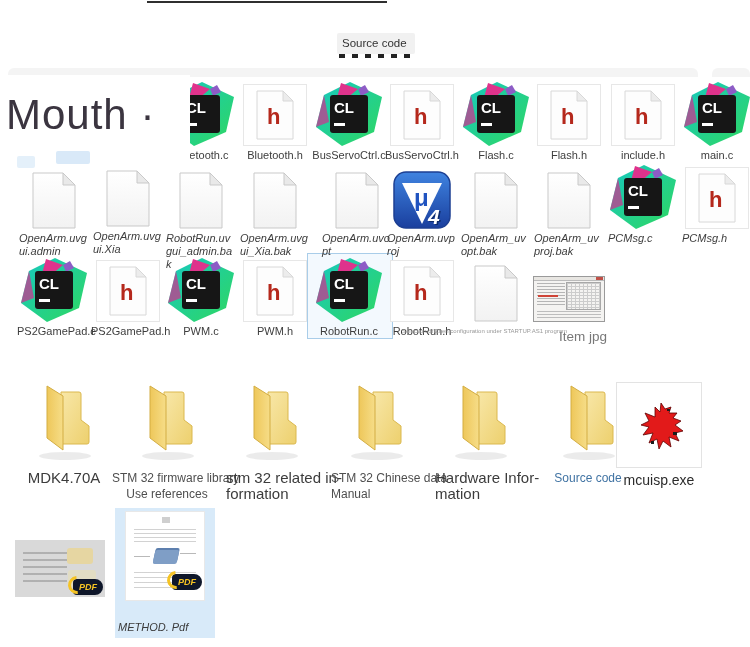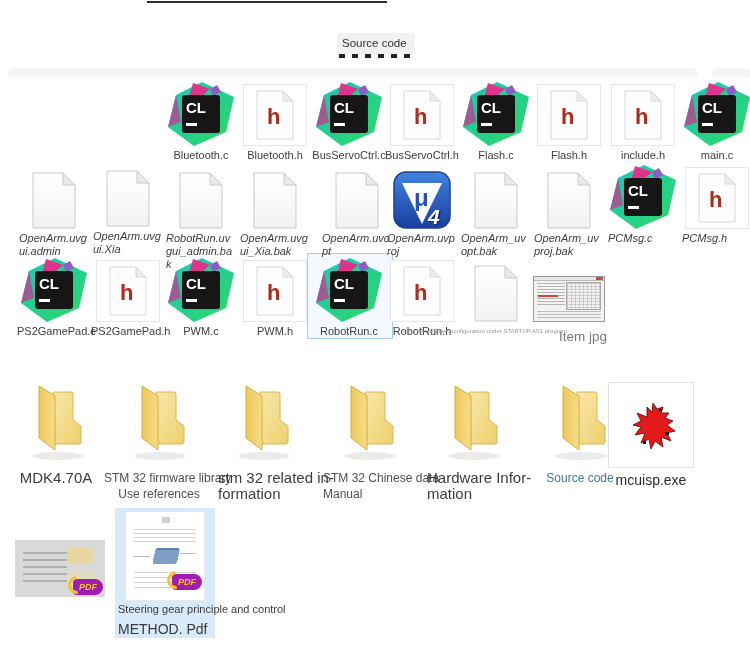--- a/index.html
+++ b/index.html
@@ -31,21 +31,21 @@
   .shot{width:72px;height:46px;background:#f4f3f1;border:1px solid #9a9a9a;position:relative;overflow:hidden;box-sizing:border-box;}
   .shot .bar{position:absolute;top:0;left:0;right:0;height:3px;background:#e8e6e2;border-bottom:1px solid #bbb;}
   .shot .dot{position:absolute;top:0;right:1px;width:7px;height:3px;background:#c05048;}
   .shot .tl{position:absolute;left:3px;top:6px;width:28px;height:24px;background:repeating-linear-gradient(#b5b5b5 0 1px,transparent 1px 3px);}
   .shot .tr{position:absolute;right:3px;top:5px;width:33px;height:26px;border:1px solid #a8a8a8;
             background:repeating-linear-gradient(90deg,#ccc 0 1px,transparent 1px 4px),repeating-linear-gradient(#ccc 0 1px,transparent 1px 3px);}
   .shot .red{position:absolute;left:4px;top:18px;width:20px;height:2px;background:#cf4437;}
   .shot .bl{position:absolute;left:3px;bottom:2px;width:64px;height:8px;background:repeating-linear-gradient(#bdbdbd 0 1px,transparent 1px 3px);}
 
   
-  .ftile{position:absolute;width:110px;display:flex;flex-direction:column;align-items:center;z-index:2;}
+  .ftile{position:absolute;width:110px;display:flex;flex-direction:column;align-items:center;z-index:2;padding-left:8px;}
   .flabel{margin-top:4px;width:110px;text-align:center;}
   .flabel div{white-space:nowrap;}
   .flabel.lg div{font-size:15px;line-height:16px;color:#3c3c3c;}
   .flabel.md div{font-size:14px;line-height:16px;color:#2b2b2b;}
   .flabel.sm div{font-size:12px;line-height:16px;color:#4e4e4e;}
   .flabel.blue div{color:#4073a3;}
   .flabel.left{text-align:left;padding-left:10px;box-sizing:border-box;}
   .exebox{width:86px;height:86px;background:#fff;border:1px solid #e3e3e3;box-sizing:border-box;
           display:flex;align-items:center;justify-content:center;}
 
@@ -68,23 +68,23 @@
   .page2{position:absolute;left:10px;top:3px;width:80px;height:90px;background:#fff;border:1px solid #e8e8e8;box-sizing:border-box;}
   .p2h{position:absolute;left:36px;top:5px;width:8px;height:6px;background:#cfcfcf;}
   .p2t{position:absolute;left:8px;top:17px;width:62px;height:13px;opacity:.8;
        background:repeating-linear-gradient(#c7c7c7 0 1px,transparent 1px 4px);}
   .p2s{position:absolute;left:28px;top:38px;width:24px;height:14px;background:#7f9ec6;border-radius:2px;transform:skewX(-12deg);box-shadow:0 -2px 0 #5d7fae;}
   .p2l1,.p2l2{position:absolute;height:1px;background:#b9b9b9;width:16px;}
   .p2l1{left:8px;top:44px;} .p2l2{right:8px;top:41px;}
   .p2b{position:absolute;left:8px;top:60px;width:62px;height:18px;opacity:.8;
        background:repeating-linear-gradient(#c7c7c7 0 1px,transparent 1px 5px);}
   .doc2 .line1{position:absolute;left:3px;top:95px;width:180px;font-size:11px;color:#3a3a3a;white-space:nowrap;}
-  .doc2 .line2{position:absolute;left:3px;top:113px;width:120px;font-size:14px;color:#3a3a3a;white-space:nowrap;}
-
-  .pdfb{position:absolute;width:30px;height:16px;background:#a21caf;border-radius:4px 8px 8px 4px;
+  .doc2 .line2{position:absolute;left:3px;top:113px;width:120px;font-size:11px;color:#3a3a3a;white-space:nowrap;font-style:italic;}
+
+  .pdfb{position:absolute;width:30px;height:16px;background:#0f172a;border-radius:4px 8px 8px 4px;
         color:#f5c324;font-size:9px;font-weight:bold;font-style:italic;
         display:flex;align-items:center;justify-content:center;}
   .pdfb::before{content:"";position:absolute;left:-5px;top:-3px;width:12px;height:12px;border-radius:50%;
         border:3px solid #f5c324;border-top-color:transparent;border-right-color:transparent;transform:rotate(40deg);}
   .pdfb.pos1{right:2px;bottom:2px;}
   .pdfb.pos2{right:2px;bottom:10px;}
 </style>
 </head>
 <body>
 
@@ -640,36 +640,40 @@
       <rect x="36" y="12" width="3" height="2" fill="#1a1a1a"></rect>
     </svg>
   </div>
         </div>
         <div class="flabel md">
           <div>mcuisp.exe</div>
         </div>
       </div>
     </div>
 
+  <div class="overlay">
+    <div class="overlay-text">Mouth ·</div>
+    <div class="bluefrag1"></div>
+    <div class="bluefrag2"></div>
+  </div>
 
   <div class="doc1">
     <div class="thumb1">
       <div class="t1a"></div>
       <div class="t1b"></div>
       <div class="t1c"></div>
       <div class="pdfb pos1">PDF</div>
     </div>
   </div>
 
   <div class="doc2">
     <div class="page2">
       <div class="p2h"></div>
       <div class="p2t"></div>
       <div class="p2s"></div>
       <div class="p2l1"></div>
       <div class="p2l2"></div>
       <div class="p2b"></div>
       <div class="pdfb pos2">PDF</div>
     </div>
-    <div class="line1">Steering gear principle and control</div>
     <div class="line2">METHOD. Pdf</div>
   </div>
 </div>
 
 </body></html>

